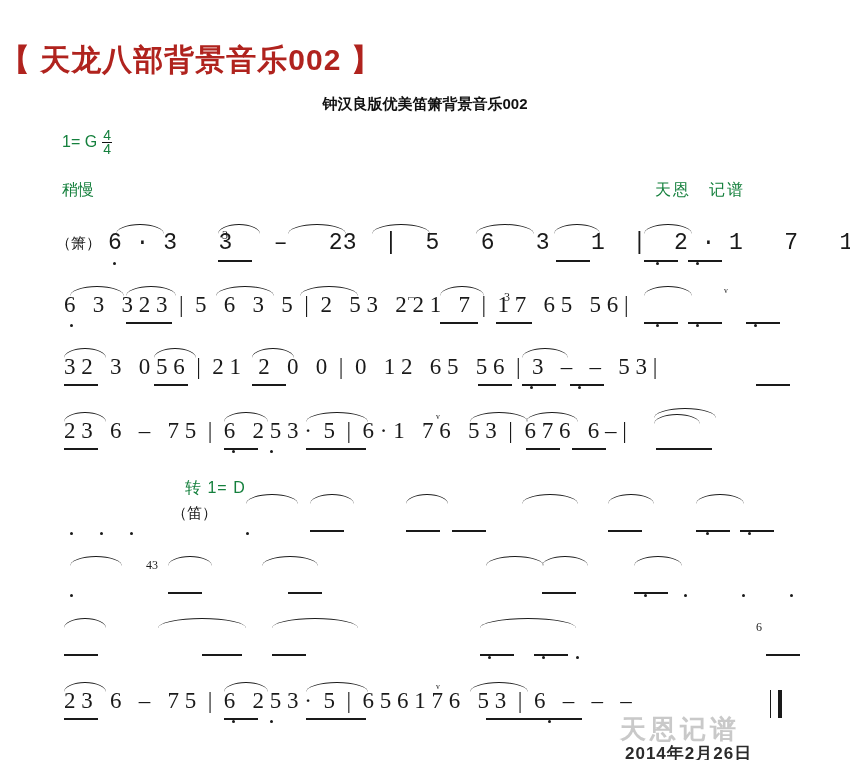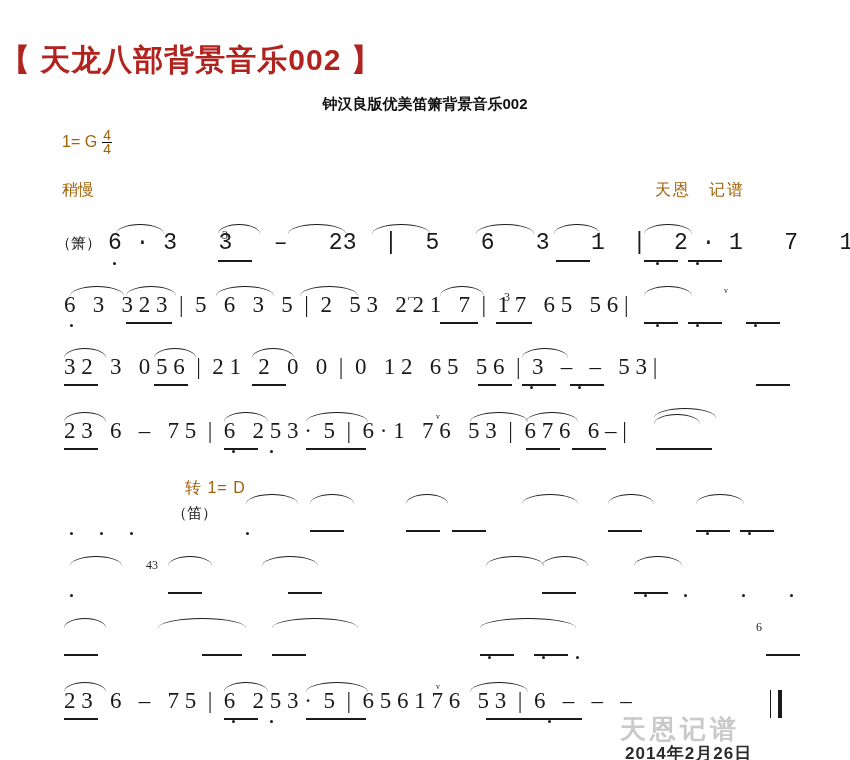--- a/index.html
+++ b/index.html
@@ -41,21 +41,21 @@
     font-family: "Liberation Sans", sans-serif;
     font-weight: bold;
     font-size: 15px;
     color: #111;
   }
   
   .meta {
     position: absolute;
     font-family: "Liberation Sans", sans-serif;
     font-size: 15px;
-    color: #a16207;
+    color: #15803d;
   }
   .key-sig {
     left: 62px;
     top: 88px;
     font-size: 16px;
     display: flex;
     align-items: center;
     gap: 3px;
   }
   .frac {

